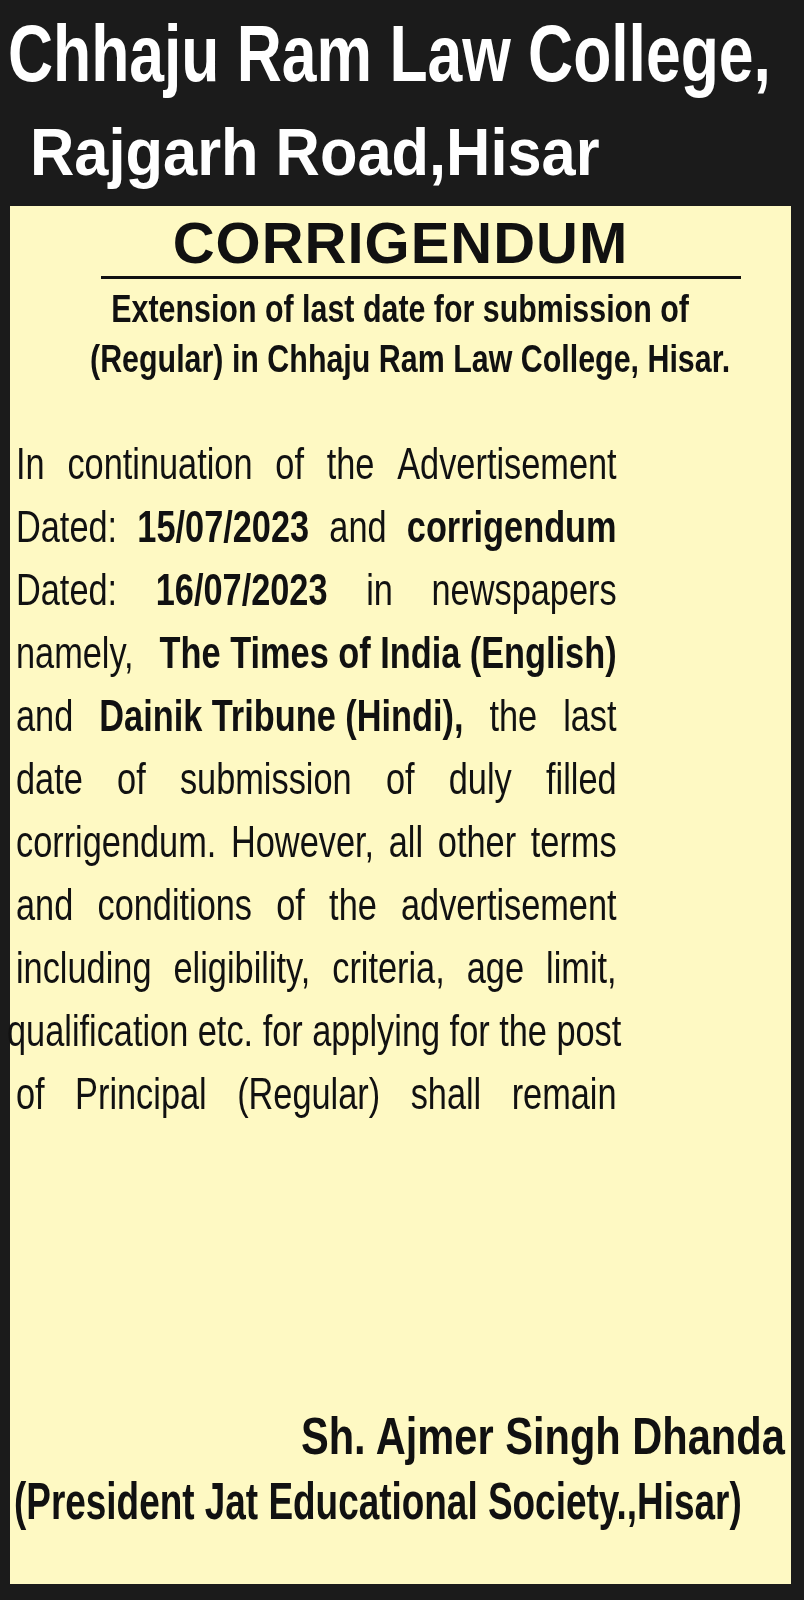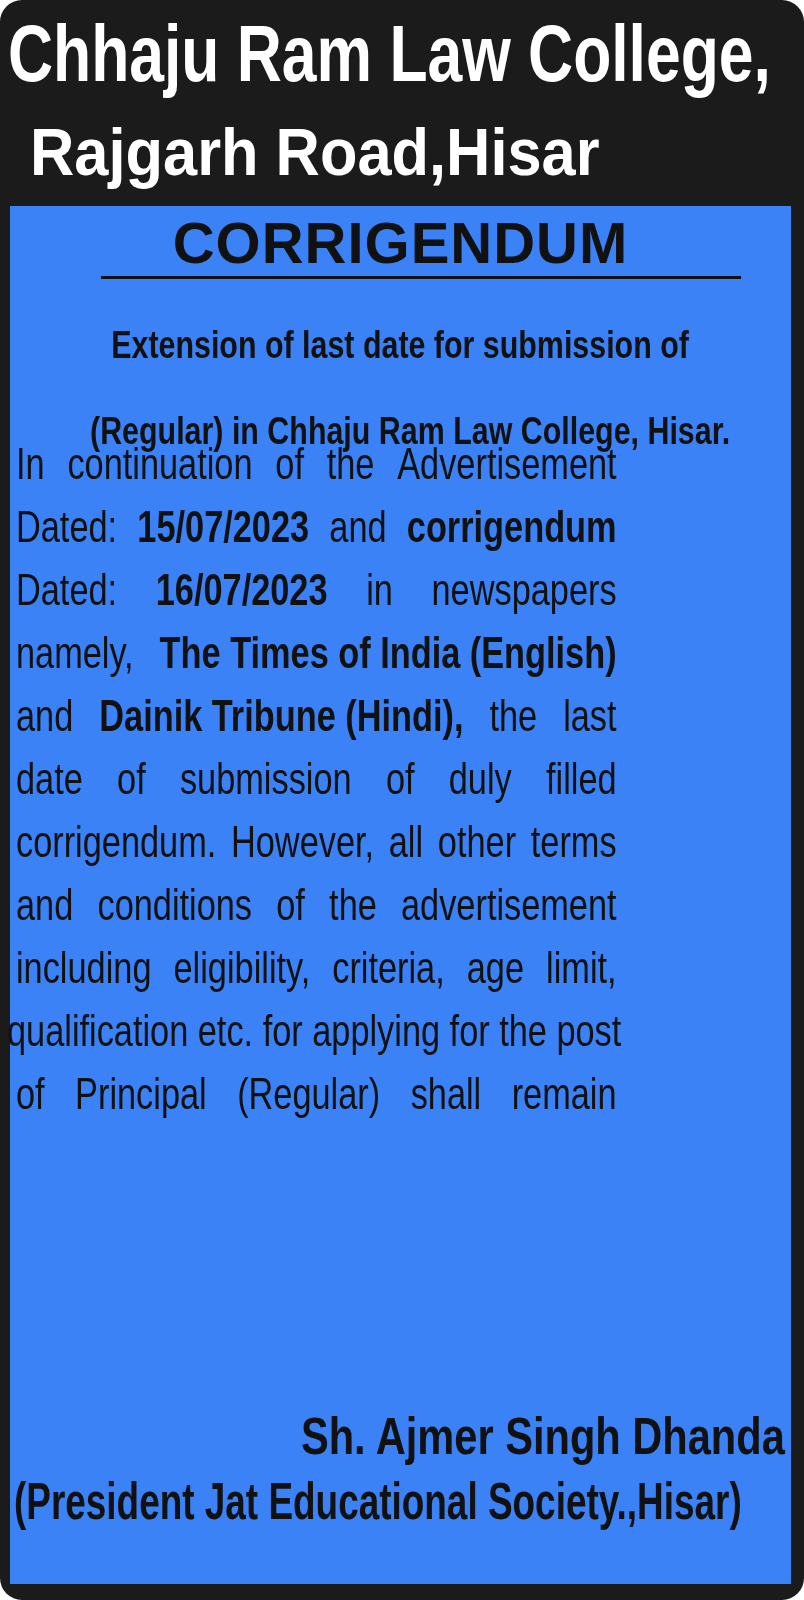--- a/index.html
+++ b/index.html
@@ -2,60 +2,59 @@
 <html><head>
 <meta charset="utf-8">
 <style>
   html, body { margin: 0; padding: 0; background: #ffffff; }
   body { width: 804px; height: 1600px; overflow: hidden; }
   .ad {
     position: relative;
     width: 804px; height: 1600px;
     background: #1b1b1b;
     box-sizing: border-box;
-    border-radius: 22px;
   }
   .header {
     position: absolute; left: 0; top: 0; width: 804px; height: 206px;
     color: #ffffff;
     font-family: "Liberation Sans", sans-serif; font-weight: bold;
   }
   .h1 {
     position: absolute; left: 8px; top: 8px; width: 786px;
     font-size: 80px; line-height: 92px; white-space: nowrap;
     transform: scaleX(0.78); transform-origin: left top;
     letter-spacing: 0px;
   }
   .h2 {
     position: absolute; left: 30px; top: 112px; width: 760px;
     font-size: 66px; line-height: 80px; white-space: nowrap;
     transform: scaleX(0.93); transform-origin: left top;
   }
   .body {
     position: absolute; left: 10px; top: 206px; width: 781px; height: 1378px;
-    background: #3b82f6;
+    background: #fef9c3;
     box-sizing: border-box;
   }
   .corr {
     position: absolute; left: 0; top: 6px; width: 100%;
     text-align: center;
     font-family: "Liberation Sans", sans-serif; font-weight: bold;
     font-size: 58px; line-height: 62px; color: #111;
     letter-spacing: 1px;
   }
   .corr-line {
     position: absolute; left: 91px; top: 70px; width: 640px; height: 3px; background: #111;
   }
   .subhead {
     position: absolute; left: 0; top: 78px; width: 100%;
     text-align: center; color: #111;
     font-family: "Liberation Sans", sans-serif; font-weight: bold;
     font-size: 38px; line-height: 50px;
   }
-  .subhead div { white-space: nowrap; margin-top: 36px; }
+  .subhead div { white-space: nowrap; }
   .subhead span { display: inline-block; transform: scaleX(0.8); transform-origin: center top; }
   .para {
     position: absolute; left: 6px; top: 226px; width: 770px;
     color: #111;
     font-family: "Liberation Sans", sans-serif;
     font-size: 44px; line-height: 63px;
   }
   .line {
     display: flex; justify-content: center; white-space: nowrap;
     height: 63px;

